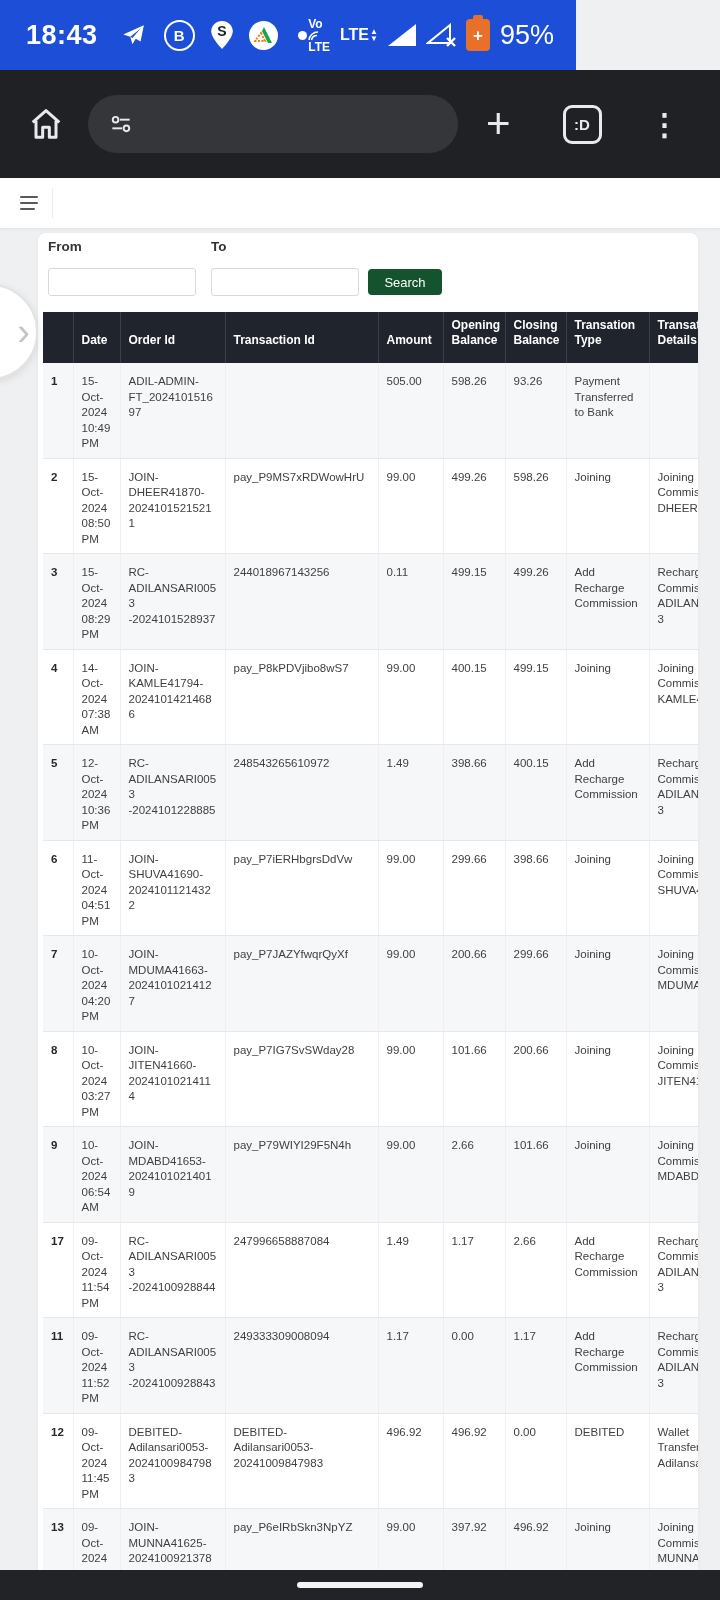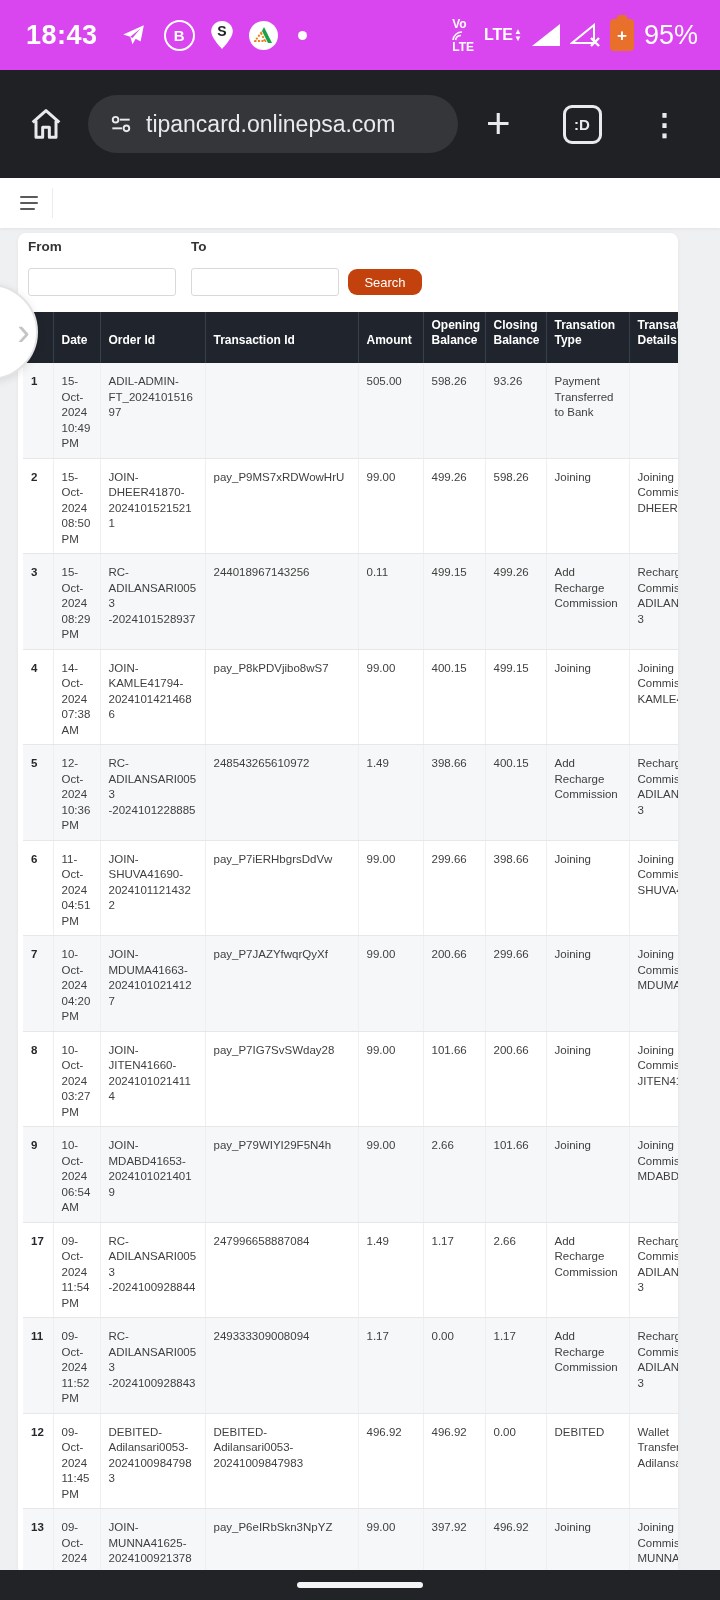--- a/index.html
+++ b/index.html
@@ -4,21 +4,21 @@
 <style>
   html,body{margin:0;padding:0;}
   body{
     width:720px;height:1600px;position:relative;overflow:hidden;
     background:#eff0f2;
     font-family:"Liberation Sans", sans-serif;
     -webkit-font-smoothing:antialiased;
   }
   
   .status-bar{
-    position:absolute;left:0;top:0;width:720px;height:70px;background:#d946ef;
+    position:absolute;left:0;top:0;width:576px;height:70px;background:#1d4ed8;
     display:flex;align-items:center;color:#fff;
   }
   .sb-time{font-size:27px;font-weight:700;margin-left:26px;letter-spacing:.5px;}
   .sb-left-icons{display:flex;align-items:center;gap:16px;margin-left:20px;}
   .sb-ic{display:flex;align-items:center;justify-content:center;}
   .sb-circle-b{width:27px;height:27px;border:2.5px solid #fff;border-radius:50%;
     font-size:15px;font-weight:700;display:flex;align-items:center;justify-content:center;}
   .sb-dot{width:9px;height:9px;border-radius:50%;background:#fff;margin-left:4px;}
   .sb-logo-circle{width:29px;height:29px;border-radius:50%;background:#fff;
     display:flex;align-items:center;justify-content:center;}
@@ -71,34 +71,34 @@
   .caret{font-size:10px;color:#9b9b9b;}
   
   .left-arrow{
     position:absolute;left:-58px;top:284px;width:92px;height:92px;border-radius:50%;
     background:#fff;border:2px solid #e3e3e3;box-shadow:0 2px 8px rgba(0,0,0,.10);
     display:flex;align-items:center;justify-content:flex-end;z-index:30;
   }
   .left-arrow .chev{font-size:38px;color:#c4c4c4;margin-right:6px;line-height:30px;font-weight:400;}
   
   .card{
-    position:absolute;left:18px;top:233px;width:660px;height:1337px;background:#ffffff;
+    position:absolute;left:38px;top:233px;width:660px;height:1337px;background:#ffffff;
     border-radius:8px 8px 0 0;box-shadow:0 1px 4px rgba(0,0,0,.05);overflow:hidden;
   }
   .filter-row{position:absolute;left:0;top:0;width:100%;}
   .flabel{position:absolute;top:6px;font-size:13.5px;font-weight:700;color:#333;}
   .flabel.from{left:10px;} .flabel.to{left:173px;}
   .finput{
     position:absolute;top:35px;width:148px;height:28px;border:1px solid #d9d9d9;border-radius:3px;
     background:#fff;box-sizing:border-box;font-size:13px;padding:0 8px;color:#333;outline:none;
   }
   .finput.from{left:10px;} .finput.to{left:173px;}
   .search-btn{
-    position:absolute;left:330px;top:36px;width:74px;height:26px;border:none;border-radius:9px;
-    background:#c2410c;color:#fff;font-size:13px;font-family:inherit;cursor:pointer;
+    position:absolute;left:330px;top:36px;width:74px;height:26px;border:none;border-radius:4px;
+    background:#14532d;color:#fff;font-size:13px;font-family:inherit;cursor:pointer;
   }
   
   .table-wrap{position:absolute;left:5px;top:79px;width:655px;overflow:hidden;}
   table.tx{border-collapse:collapse;table-layout:fixed;width:716px;}
   .tx th{
     background:#20242c;color:#fff;font-size:12px;font-weight:700;text-align:left;
     vertical-align:bottom;padding:6px 8px 15px 8px;height:48px;box-sizing:border-box;
     border-right:1px solid #3a4049;line-height:15px;white-space:normal;overflow:hidden;
   }
   .tx th:last-child{border-right:none;}
@@ -198,21 +198,20 @@
   </span>
   <div class="url-pill">
     <span class="tune">
       <svg width="26" height="26" viewBox="0 0 24 24">
           <circle cx="7" cy="8" r="2.6" fill="none" stroke="#e8eaed" stroke-width="1.8"></circle>
           <line x1="11" y1="8" x2="20" y2="8" stroke="#e8eaed" stroke-width="1.8"></line>
           <circle cx="17" cy="16" r="2.6" fill="none" stroke="#e8eaed" stroke-width="1.8"></circle>
           <line x1="4" y1="16" x2="13" y2="16" stroke="#e8eaed" stroke-width="1.8"></line>
         </svg>
     </span>
-    <span class="url-text">tipancard.onlinepsa.com</span>
   </div>
   <span class="cb-plus">+</span>
   <span class="tab-badge">:D</span>
   <span class="cb-menu">⋮</span>
 </div>
 
 <div class="app-header">
   <span class="hamburger">
       <span></span>
       <span></span>

